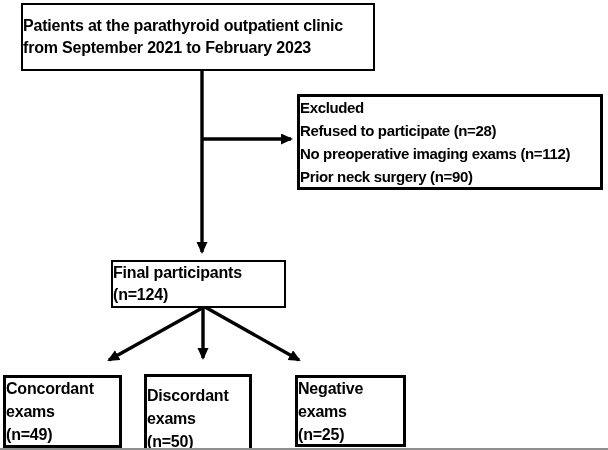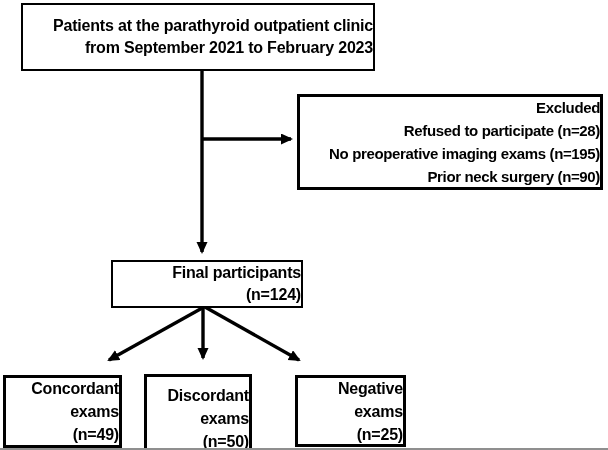--- a/index.html
+++ b/index.html
@@ -19,36 +19,36 @@
     width: 608px; height: 450px;
     background: var(--background);
   }
   .box {
     position: absolute;
     border: 2.5px solid var(--ink);
     background: var(--background);
     display: flex;
     flex-direction: column;
     justify-content: center;
-    align-items: flex-end;
+    align-items: flex-start;
     text-align: center;
     color: var(--ink);
     font-weight: 700;
     z-index: 2;
   }
   .box .ln {
     white-space: nowrap;
     letter-spacing: -0.2px;
   }
   .box-initial { left: 21px; top: 3px; width: 354px; height: 68px;
                  font-size: 16px; line-height: 22px; }
   .box-excluded { left: 297px; top: 94px; width: 306px; height: 96px;
                   border-width: 3px; font-size: 15px; line-height: 23px; }
   .box-excluded .ln { letter-spacing: -0.35px; }
-  .box-final { left: 111px; top: 260px; width: 192px; height: 48px;
+  .box-final { left: 111px; top: 260px; width: 175px; height: 48px;
                font-size: 16px; line-height: 22px; }
   .box-outcome { border-width: 3px; font-size: 16px; line-height: 23px; }
   .box-concordant { left: 3px;   top: 375px; width: 119px; height: 73px; }
   .box-discordant { left: 144px; top: 374px; width: 108px; height: 88px; }
   .box-negative   { left: 295px; top: 375px; width: 111px; height: 72px; }
   svg.arrows {
     position: absolute; left: 0; top: 0;
     width: 608px; height: 450px;
     color: var(--ink);
     z-index: 1;
@@ -80,21 +80,21 @@
   </svg>
 
   <div class="box box-initial">
     <div class="ln">Patients at the parathyroid outpatient clinic</div>
     <div class="ln">from September 2021 to February 2023</div>
   </div>
 
   <div class="box box-excluded">
     <div class="ln">Excluded</div>
     <div class="ln">Refused to participate (n=28)</div>
-    <div class="ln">No preoperative imaging exams (n=195)</div>
+    <div class="ln">No preoperative imaging exams (n=112)</div>
     <div class="ln">Prior neck surgery (n=90)</div>
   </div>
 
   <div class="box box-final">
     <div class="ln">Final participants</div>
     <div class="ln">(n=124)</div>
   </div>
 
   <div class="box box-outcome box-concordant">
     <div class="ln">Concordant</div>

